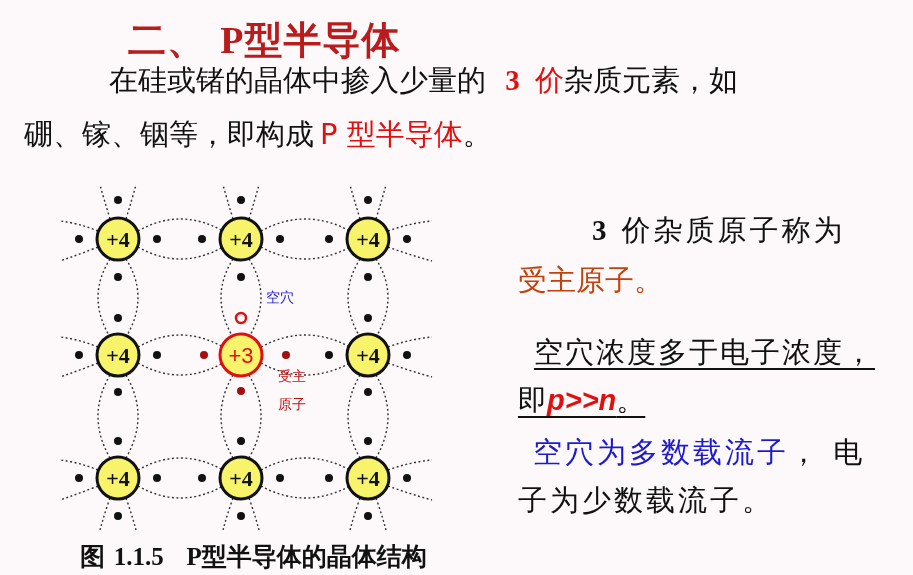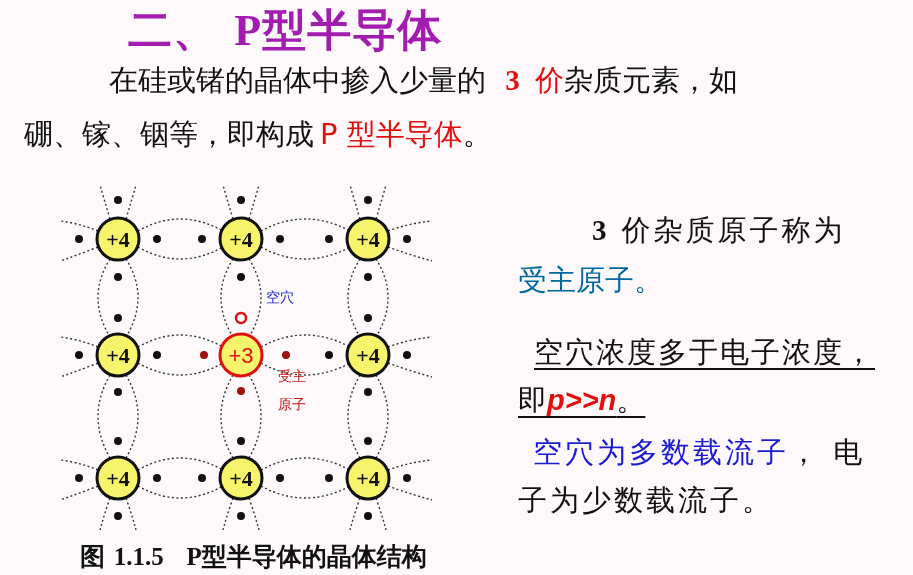--- a/index.html
+++ b/index.html
@@ -3,30 +3,30 @@
 <meta charset="utf-8">
 <style>
   html, body { margin:0; padding:0; }
   body {
     width:913px; height:575px; overflow:hidden; position:relative;
     background:#fdf9fa;
     font-family:"DejaVu Sans", sans-serif;
   }
   .abs { position:absolute; }
   .title {
-    left:128px; top:10px; font-size:44px; color:#a21caf; font-weight:bold;
+    left:128px; top:20px; font-size:38px; color:#b91c1c; font-weight:bold;
     letter-spacing:1px; white-space:nowrap; line-height:40px;
   }
   .title .latin { font-family:"Liberation Serif", serif; font-weight:bold; }
   .para {
     font-size:29px; color:#111; white-space:nowrap; line-height:44px;
   }
   .red { color:#e01010; }
   .serifnum { font-family:"Liberation Serif", serif; font-weight:bold; }
-  .purple { color:#0369a1; }
+  .purple { color:#c2410c; }
   .blue { color:#1a1ad0; }
   .ul { text-decoration:underline; text-decoration-thickness:2px; text-underline-offset:6px; }
   .ital { font-style:italic; font-family:"Liberation Sans", sans-serif; font-weight:bold; }
   .caption {
     left:80px; top:540px; font-size:25px; font-weight:bold; color:#111; white-space:nowrap;
   }
   .caption .num { font-family:"Liberation Serif", serif; }
   .diagram { left:60px; top:185px; width:380px; height:345px; }
   .label-cn { font-size:14px; white-space:nowrap; line-height:26px; }
 </style>

